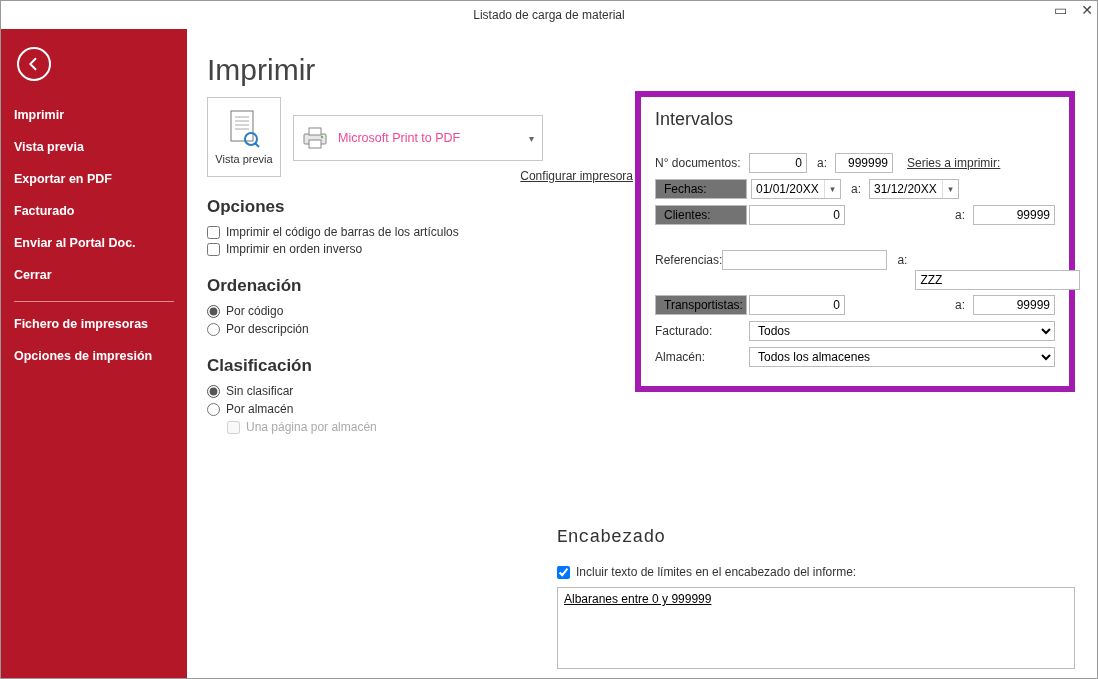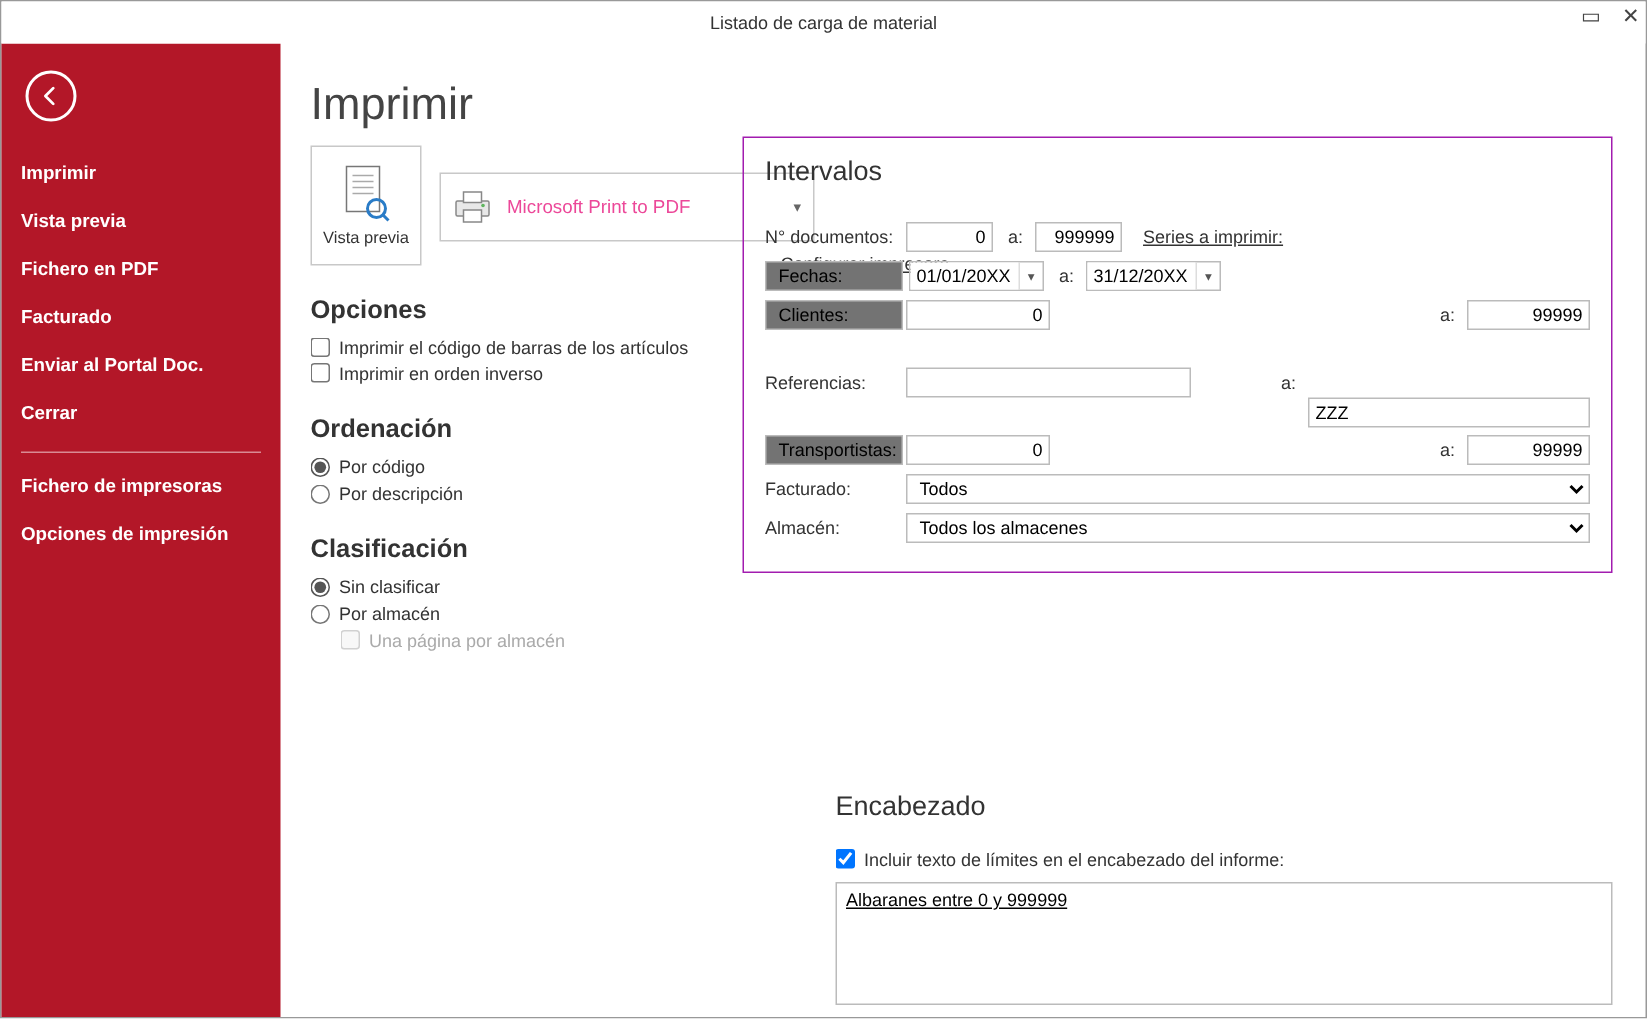--- a/index.html
+++ b/index.html
@@ -29,49 +29,49 @@
 
 .printersel { width: 250px; height: 46px; border: 1px solid #c8c8c8; display: flex; align-items: center; padding: 0 8px; cursor: pointer; background: #fff; margin-top: 18px; }
 .printersel .plabel { font-size: 12.5px; color: #ec4899; margin-left: 10px; flex: 1; }
 .printersel .caret { color: #666; font-size: 10px; }
 
 .configlnk { display: block; text-align: right; width: 340px; font-size: 12px; color: #333; text-decoration: underline; margin-top: 8px; cursor: pointer; }
 
 .section-h { font-size: 17px; color: #333; margin: 20px 0 8px 0; font-weight: 700; }
 .sub .section-h:first-child { margin-top: 14px; }
 
-.chk { display: flex; align-items: flex-start; gap: 6px; font-size: 12px; color: #333; margin: 3px 0; }
+.chk { display: flex; align-items: center; gap: 6px; font-size: 12px; color: #333; margin: 3px 0; }
 .chk input { width: 13px; height: 13px; }
 .chk.disabled { color: #aaa; }
 .chk.indent { margin-left: 20px; }
 
 .rad { display: flex; align-items: center; gap: 6px; font-size: 12px; color: #333; margin: 4px 0; }
 .rad input { width: 13px; height: 13px; accent-color: #555; }
 
 
-.intervals { position: absolute; right: 22px; top: 62px; width: 580px; border: 1px solid #a21caf; padding: 12px 14px 14px 14px; }
+.intervals { position: absolute; right: 22px; top: 62px; width: 440px; border: 6px solid #a21caf; padding: 12px 14px 14px 14px; }
 .intervals .ih { font-size: 18px; color: #333; font-weight: 400; margin-bottom: 22px; }
 
 .irow { display: flex; align-items: center; font-size: 12px; color: #333; margin-bottom: 4px; min-height: 22px; }
 .ilabel { width: 94px; }
 .ibtn { border: 1px solid #bbb; background: #737373; font-size: 12px; padding: 2px 8px; min-width: 92px; text-align: left; cursor: pointer; height: 20px; line-height: 14px; }
 .itxt { border: 1px solid #bbb; font-size: 12px; height: 20px; padding: 0 4px; }
 .itxt.num { text-align: right; }
 .amid { margin: 0 8px 0 10px; }
 .slink { font-size: 12px; text-decoration: underline; color: #333; cursor: pointer; margin-left: 14px; }
 
 .datewrap { display: inline-flex; align-items: center; border: 1px solid #bbb; height: 20px; }
 .datewrap input { border: none; width: 72px; font-size: 12px; padding: 0 4px; height: 18px; outline: none; }
 .datewrap .dcaret { width: 16px; text-align: center; font-size: 9px; color: #555; border-left: 1px solid #ddd; cursor: pointer; line-height: 18px; }
 
 .isel { border: 1px solid #bbb; font-size: 12px; height: 20px; background: #fff; padding-left: 4px; }
 
 
 .encab { position: absolute; right: 22px; top: 498px; width: 518px; }
-.encab .eh { font-size: 18px; color: #333; font-weight: 400; margin-bottom: 18px; }
+.encab .eh { font-size: 18px; color: #333; font-weight: 400; margin-bottom: 18px; font-family: Liberation Mono, monospace; }
 .encab textarea { width: 100%; height: 82px; border: 1px solid #bbb; font-size: 12px; padding: 4px 6px; resize: none; font-family: inherit; text-decoration: underline; }
 </style>
 </head>
 <body>
 
 <div class="window">
 
   <div class="titlebar">
     <span class="title">Listado de carga de material</span>
     <div class="winctrl">
@@ -83,21 +83,21 @@
   <div class="body">
 
     <div class="sidebar">
       <div class="backbtn">
         <svg viewBox="0 0 24 24">
             <path d="M14 5l-7 7 7 7" stroke="#fff" stroke-width="2.5" fill="none" stroke-linecap="round" stroke-linejoin="round"></path>
           </svg>
       </div>
       <div class="navitem">Imprimir</div>
       <div class="navitem">Vista previa</div>
-      <div class="navitem">Fichero en PDF</div>
+      <div class="navitem">Exportar en PDF</div>
       <div class="navitem">Facturado</div>
       <div class="navitem">Enviar al Portal Doc.</div>
       <div class="navitem">Cerrar</div>
       <div class="navsep"></div>
       <div class="navitem">Fichero de impresoras</div>
       <div class="navitem">Opciones de impresión</div>
     </div>
 
     <div class="main">
 

